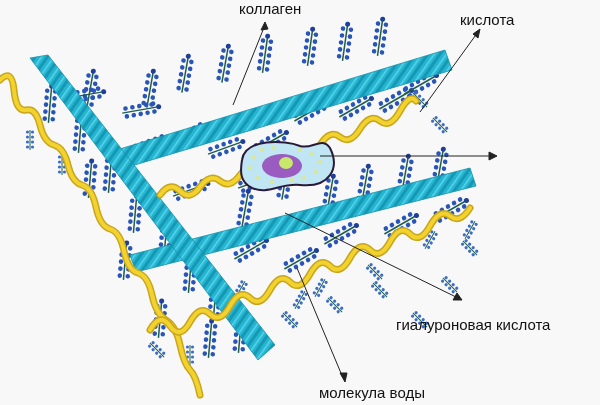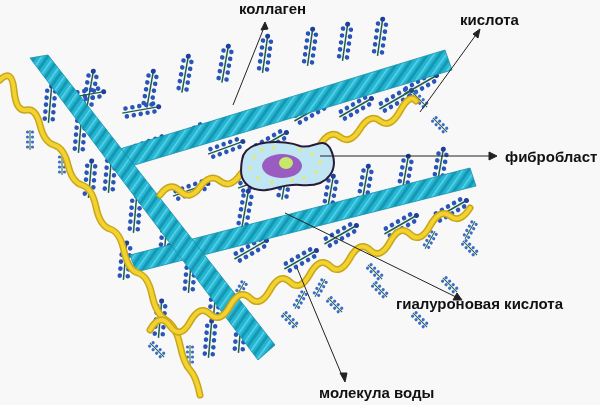--- a/index.html
+++ b/index.html
@@ -1,16 +1,16 @@
 <!DOCTYPE html>
 <html><head>
 <meta charset="utf-8">
 <style>
   html, body { margin: 0; padding: 0; background: #f7f7f7; }
-  .canvas { position: relative; width: 600px; height: 405px; overflow: hidden; background: #f8f8f8; font-weight: bold; }
+  .canvas { position: relative; width: 600px; height: 405px; overflow: hidden; background: #f8f8f8; }
   svg.diagram { position: absolute; left: 0; top: 0; }
   .label { position: absolute; font-family: "Liberation Sans", sans-serif; font-size: 15px; color: #111; white-space: nowrap; line-height: 1; }
 </style>
 </head>
 <body>
 
 <div class="canvas">
   <svg class="diagram" width="600" height="405" viewBox="0 0 600 405">
     <defs>
       <pattern id="twist" width="10" height="10" patternUnits="userSpaceOnUse" patternTransform="rotate(35)">
@@ -154,16 +154,15 @@
       <polygon points="497,156 489,152 489,160"></polygon>
       <line x1="285" y1="213" x2="458" y2="298"></line>
       <polygon points="462,300 453,300 457,293"></polygon>
       <line x1="297" y1="268" x2="343" y2="378"></line>
       <polygon points="345,382 340,373 347,373"></polygon>
     </g>
   </svg>
 
   <span class="label" style="left:239px; top:1px;">коллаген</span>
   <span class="label" style="left:460px; top:12px;">кислота</span>
-  <span class="label" style="left:505px; top:149px;">фибробласт</span>
-  <span class="label" style="left:396px; top:296px;text-align:center;">гиалуроновая кислота</span>
+  <span class="label" style="left:396px; top:317px;text-align:center;">гиалуроновая кислота</span>
   <span class="label" style="left:319px; top:385px;">молекула воды</span>
 </div>
 
 </body></html>

